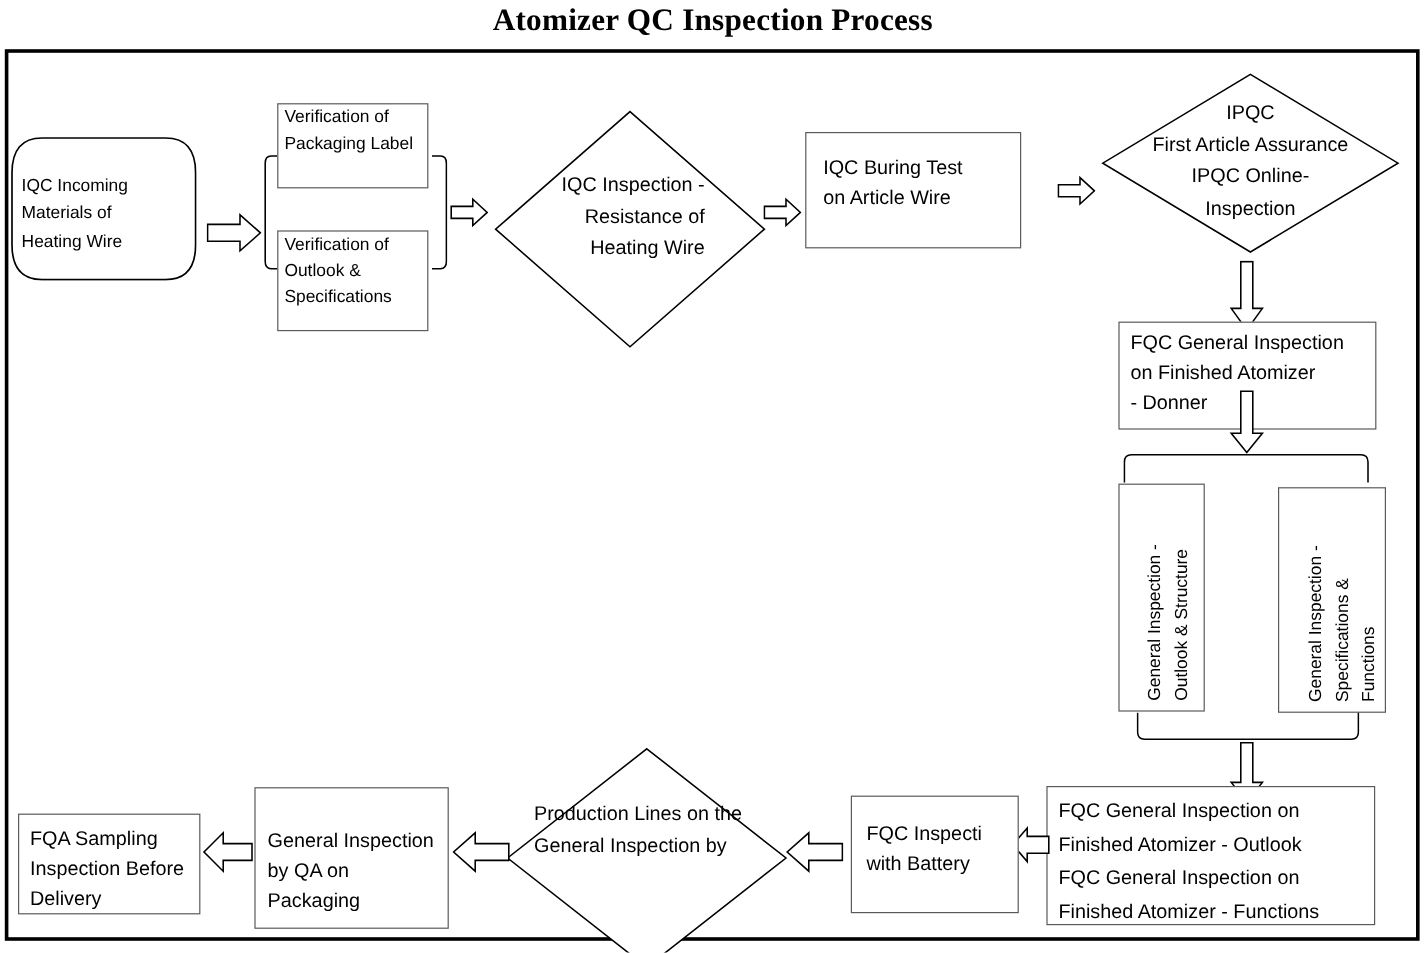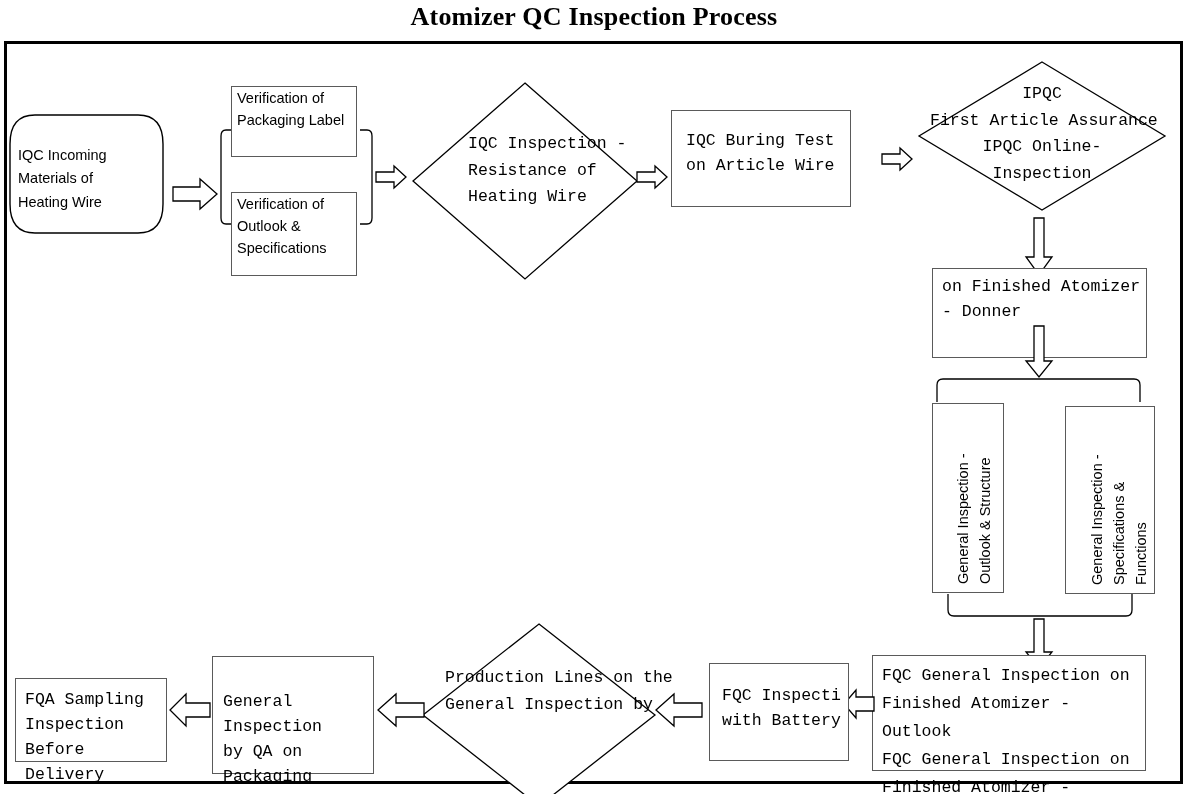--- a/index.html
+++ b/index.html
@@ -49,21 +49,21 @@
     border: 1px solid #5a5a5a;
     background: #fff;
   }
   .rect-txt {
     position: absolute;
     left: 5px;
     right: 4px;
     top: 0;
     line-height: 1.52;
   }
-  .serif  { font-family: Liberation Mono, monospace; font-size: 16.5px; }
+  .serif  { font-family: Liberation Sans, sans-serif; font-size: 16.5px; }
   .sans   { font-family: "Liberation Sans", sans-serif; font-size: 14.5px; }
 
   
   .cyl-wrap { position: absolute; }
   .cyl-wrap svg { position: absolute; left: 0; top: 0; }
   .cyl-txt {
     position: absolute;
     left: 9px;
     top: 30px;
     width: 130px;
@@ -150,21 +150,21 @@
         <path d="M 1 1 L 8 1 Q 13 1 13 7 L 13 89 Q 13 95 8 95 L 1 95" fill="none" stroke="#000000" stroke-width="1.3"></path>
       </svg>
     </div>
 
     <div class="conn" style="left:368px; top:120px;">
       <svg width="32" height="26" viewBox="0 0 32 26">
         <path d="M 1 8 L 19 8 L 19 2 L 31 13 L 19 24 L 19 18 L 1 18 Z" fill="#ffffff" stroke="#000000" stroke-width="1.3"></path>
       </svg>
     </div>
 
-    <div class="dia-wrap" style="left:404px; top:37px; width:228px; height:200px;">
+    <div class="dia-wrap" style="left:404px; top:47px; width:228px; height:200px;text-align:right;">
       <svg width="228" height="200" viewBox="0 0 228 200">
         <path d="M 114 2 L 226 100 L 114 198 L 2 100 Z" fill="#ffffff" stroke="#000000" stroke-width="1.3"></path>
       </svg>
       <div class="dia-txt serif" style="left:57px; top:50px;">
         <div>IQC Inspection -</div>
         <div>Resistance of</div>
         <div>Heating Wire</div>
       </div>
     </div>
 
@@ -200,20 +200,21 @@
     </div>
 
     <div class="conn" style="left:1017px; top:173px;">
       <svg width="30" height="60" viewBox="0 0 30 60">
         <path d="M 10 1 L 20 1 L 20 40 L 28 40 L 15 58 L 2 40 L 10 40 Z" fill="#ffffff" stroke="#000000" stroke-width="1.3"></path>
       </svg>
     </div>
 
     <div class="node rect" style="left:925px; top:224px; width:215px; height:90px;">
       <div class="rect-txt serif" style="top:5px; left:9px;">
+        <div>FQC General Inspection</div>
         <div>on Finished Atomizer</div>
         <div>- Donner</div>
       </div>
     </div>
 
     <div class="conn" style="left:1017px; top:281px;">
       <svg width="30" height="54" viewBox="0 0 30 54">
         <path d="M 10 1 L 20 1 L 20 36 L 28 36 L 15 52 L 2 36 L 10 36 Z" fill="#ffffff" stroke="#000000" stroke-width="1.3"></path>
       </svg>
     </div>

